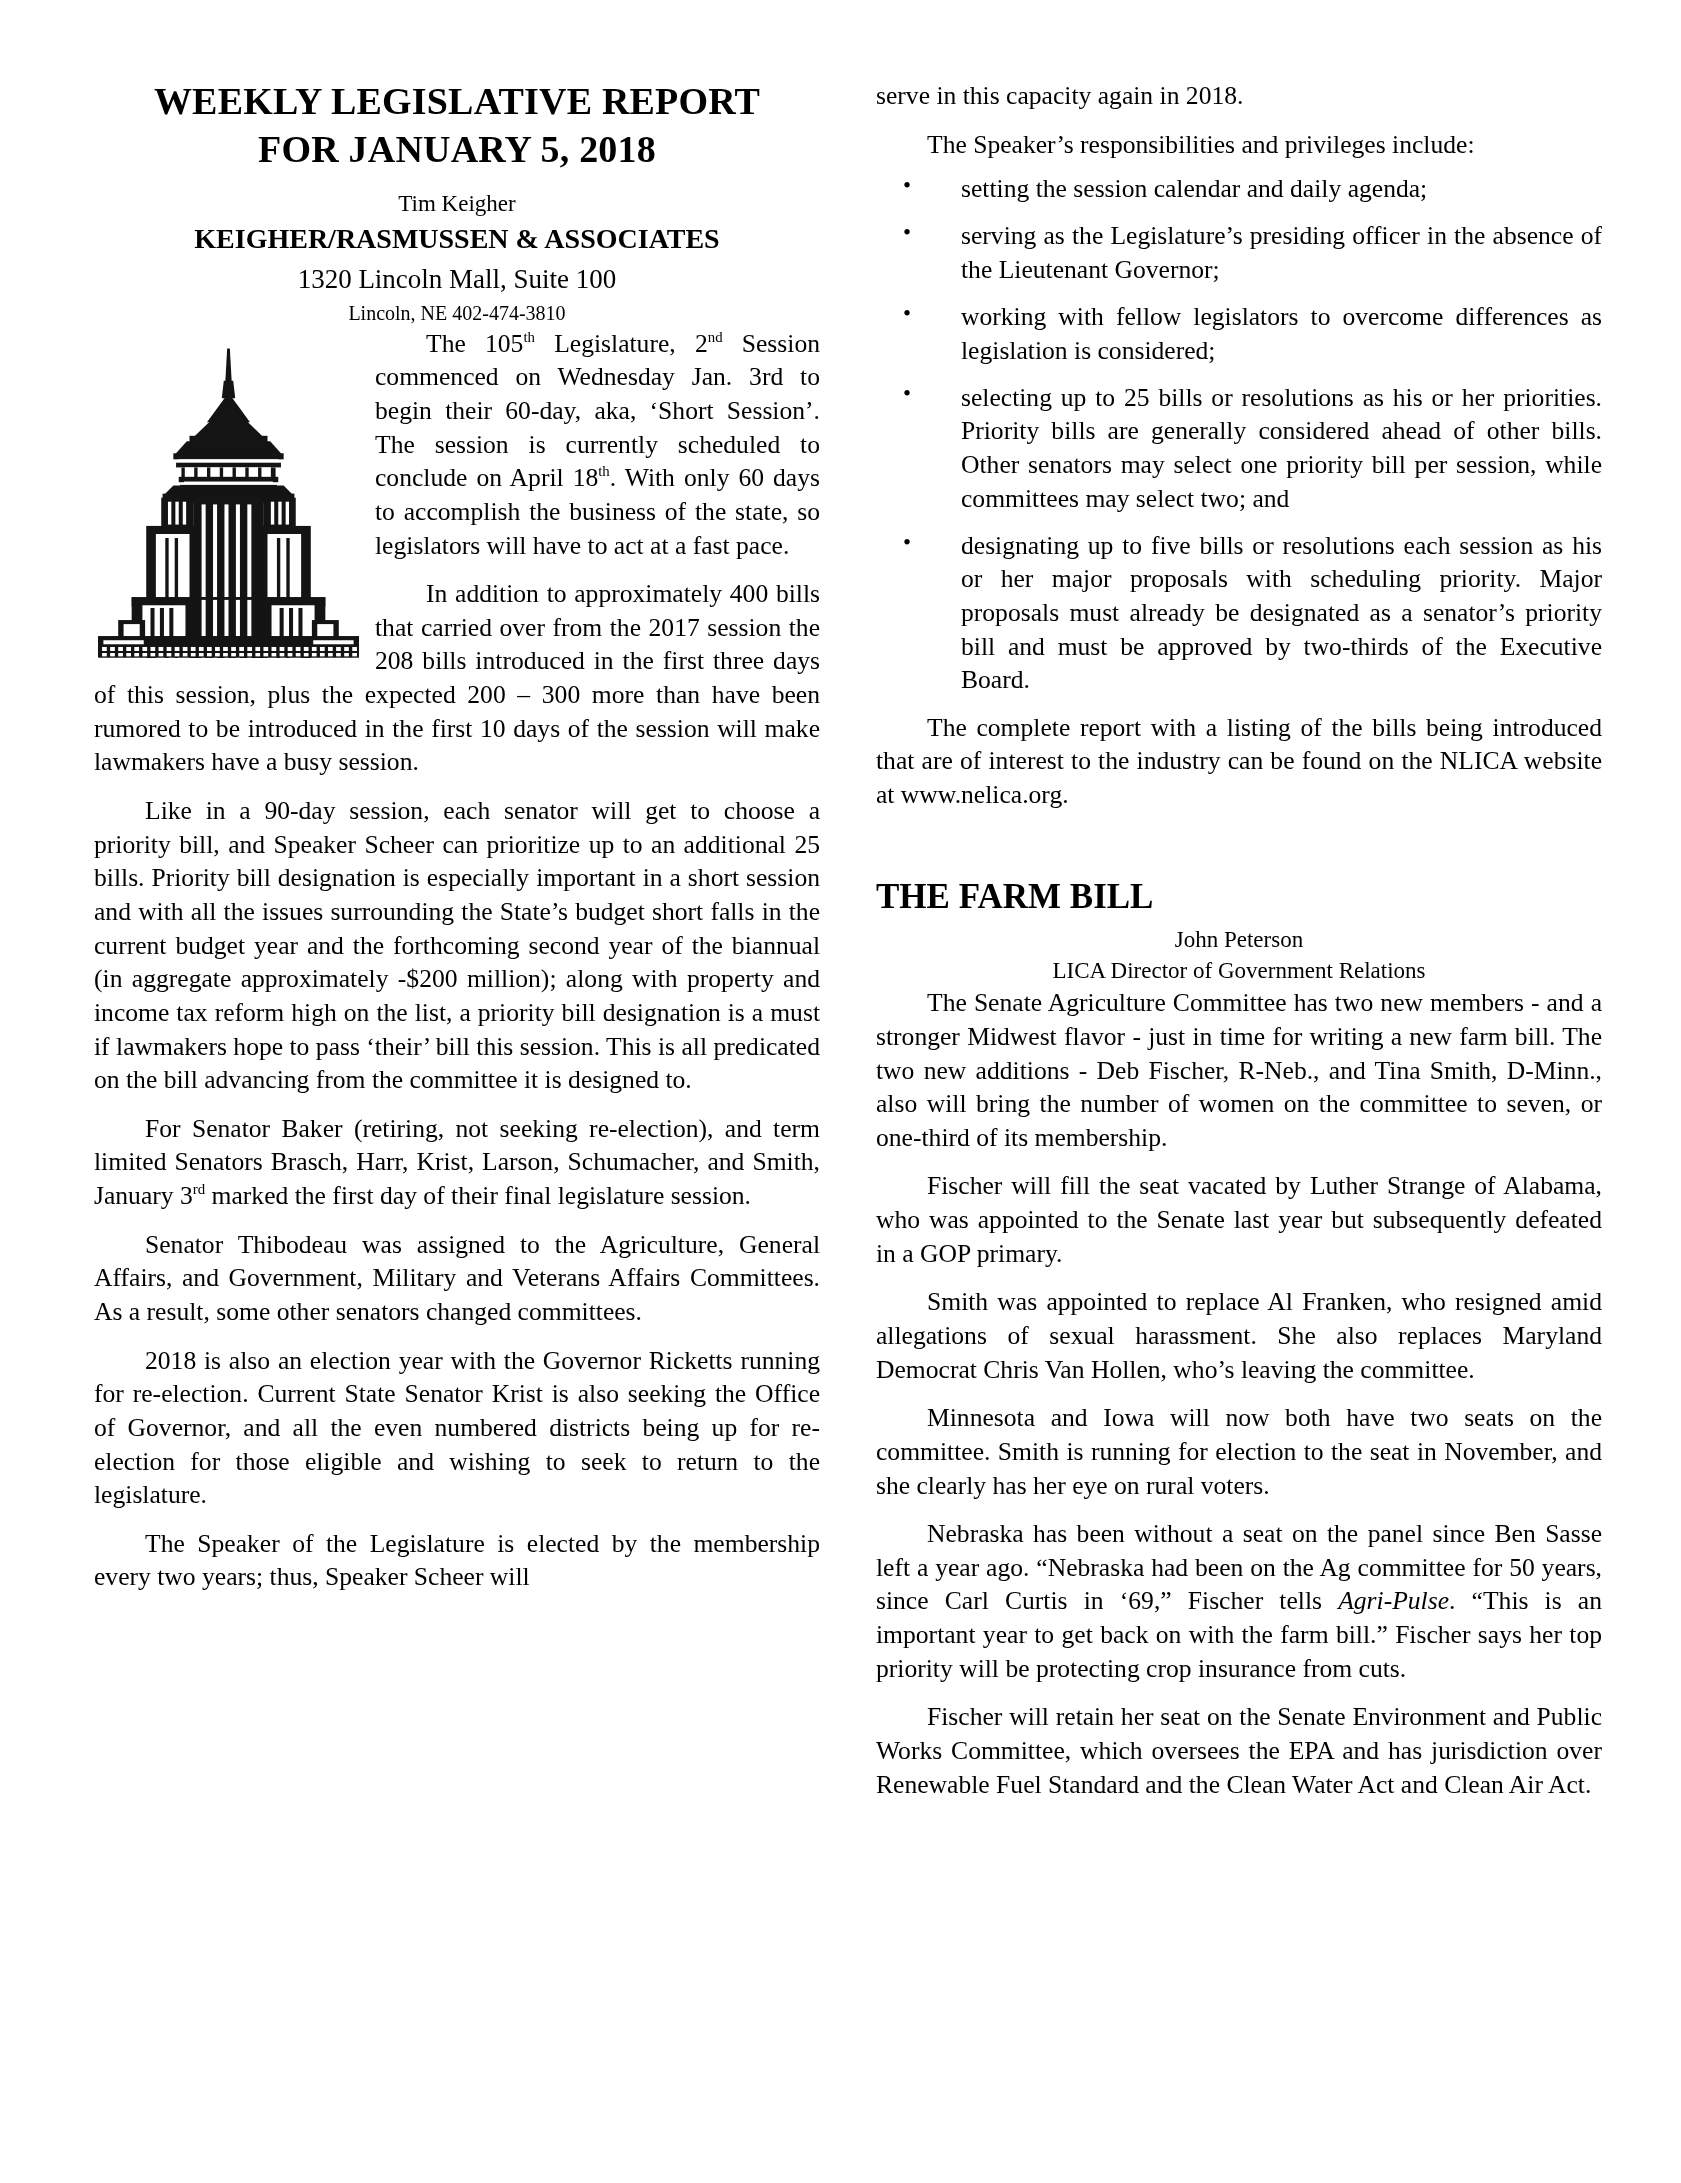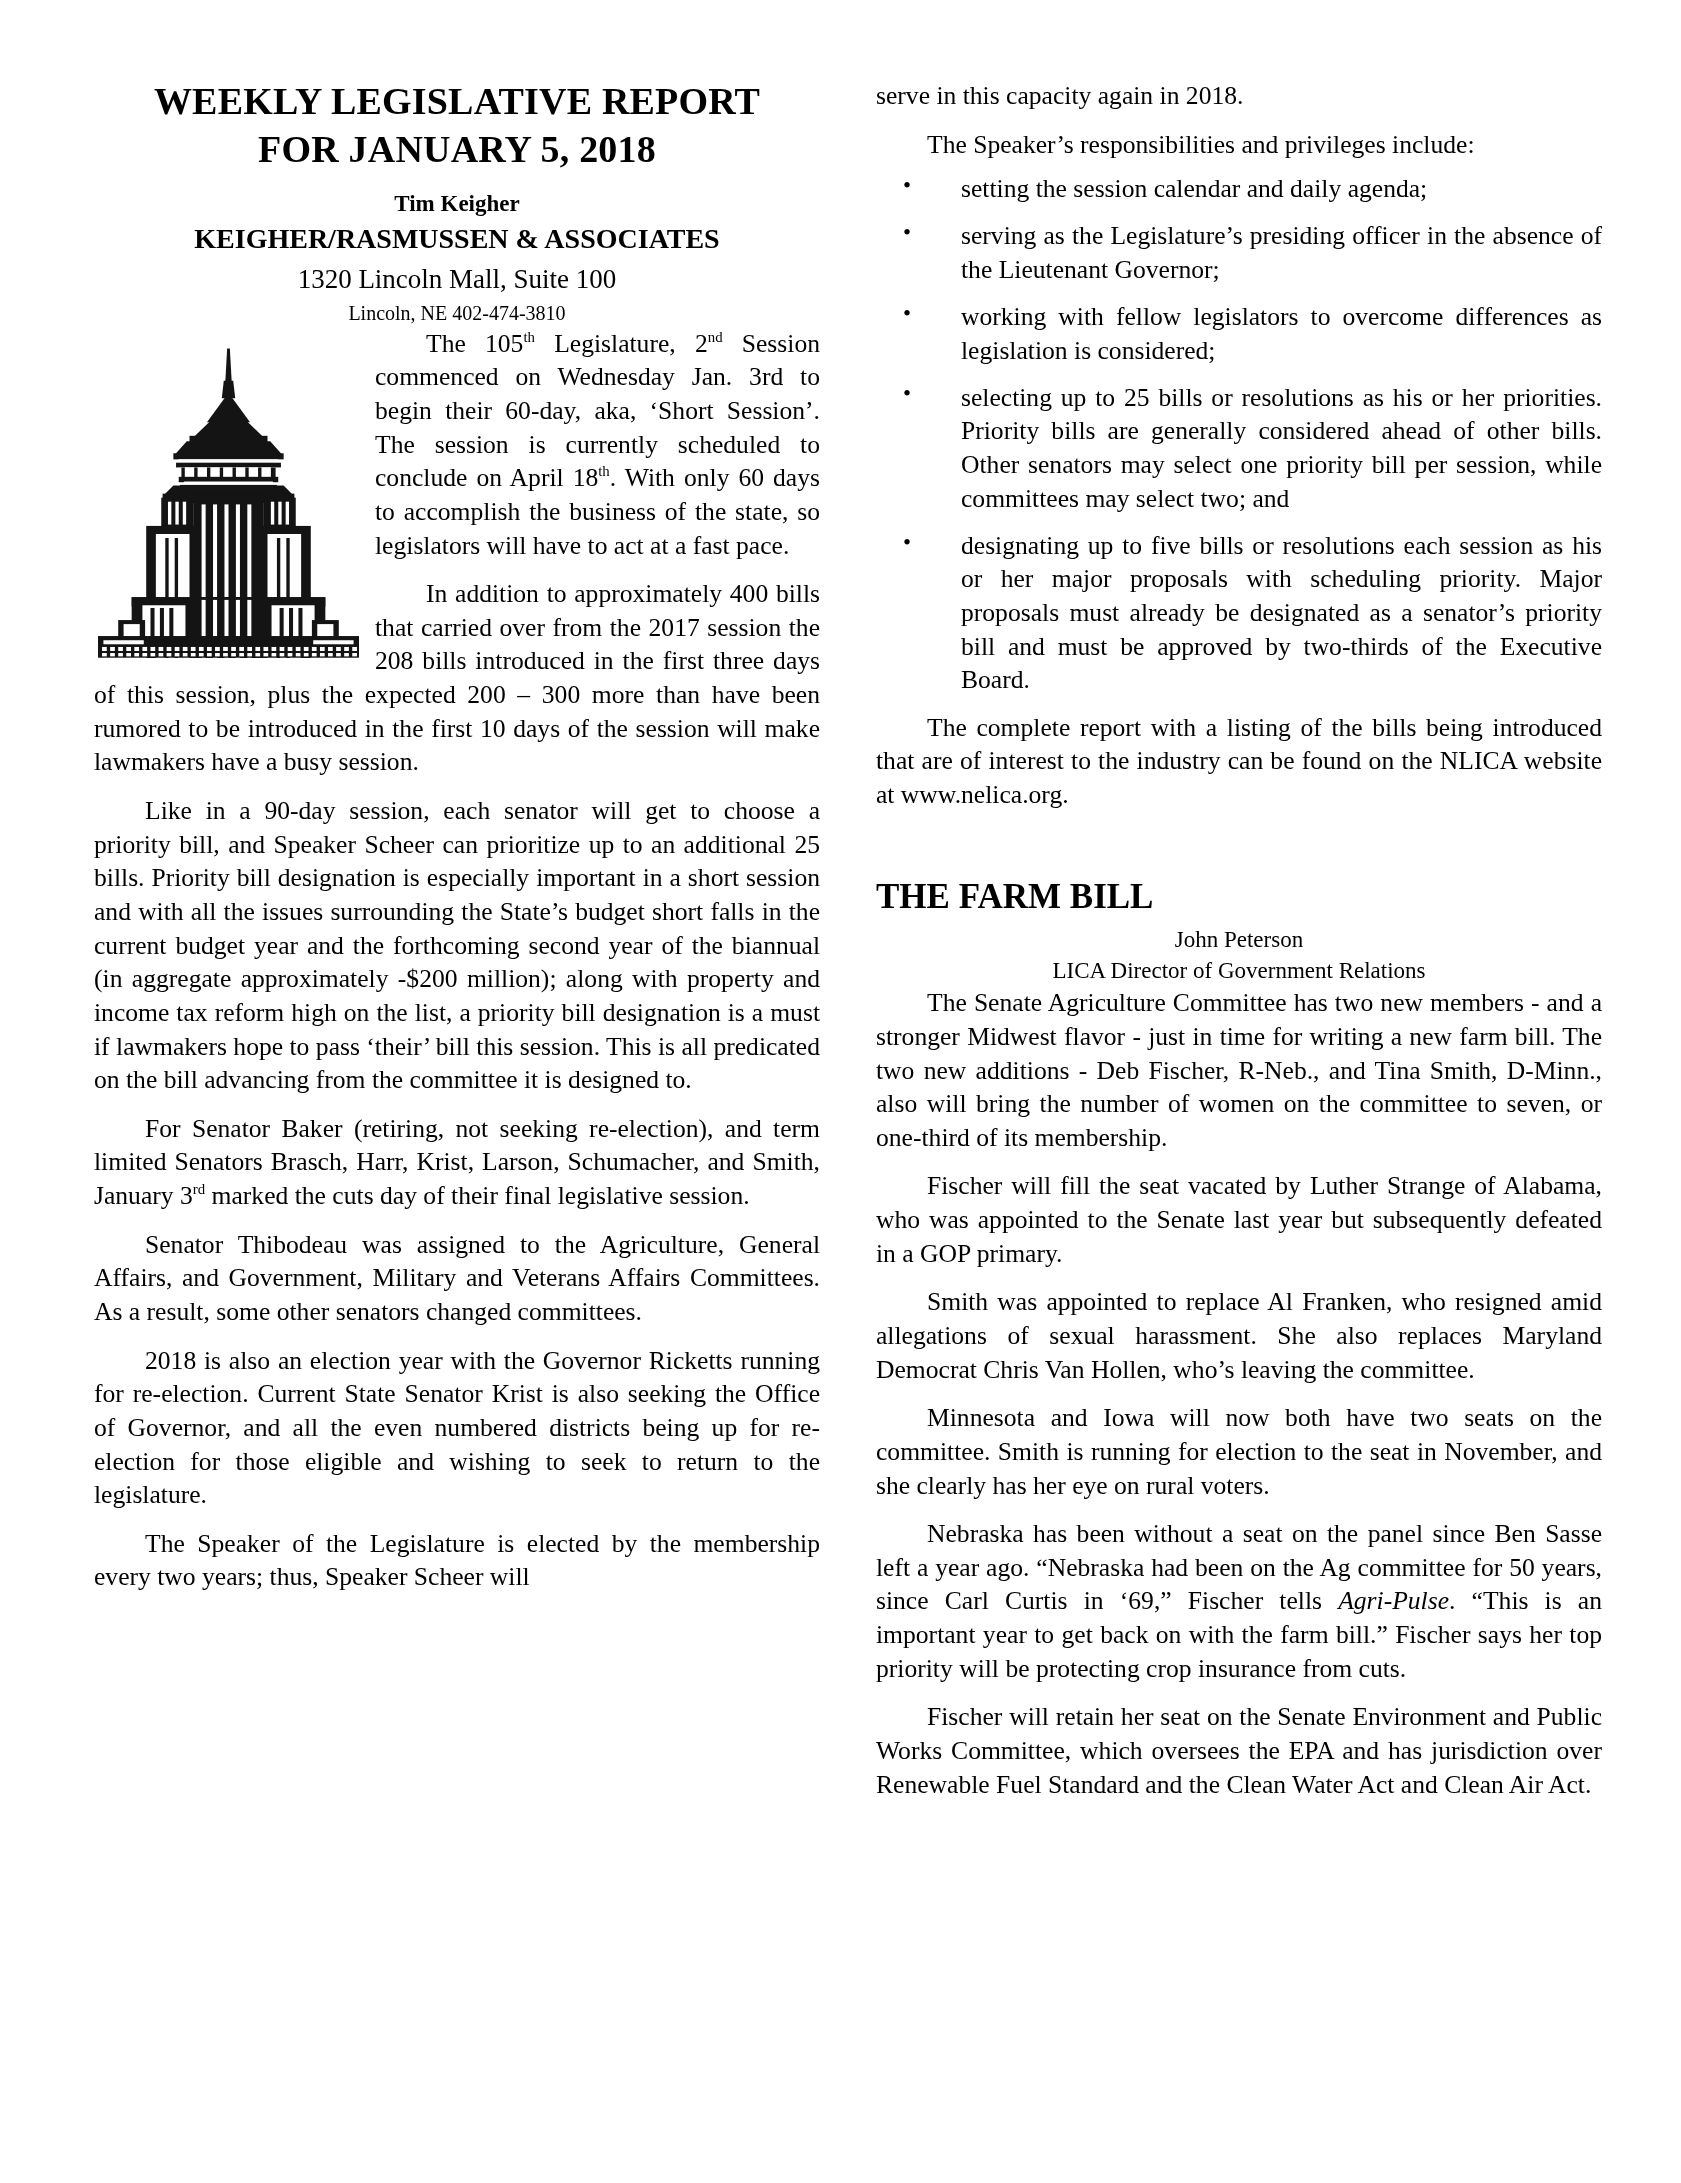--- a/index.html
+++ b/index.html
@@ -50,21 +50,21 @@
     font-size: 38px;
     line-height: 1.16;
     letter-spacing: 0.2px;
     margin: 0;
   }
   .report-title .line2 {
     display: block;
     margin-top: 4px;
   }
   .byline-name {
-    font-weight: bold;
+    font-weight: normal;
     font-size: 23px;
     line-height: 1.28;
     margin-top: 17.5px;
   }
   .byline-firm {
     font-weight: bold;
     font-size: 28px;
     line-height: 1.28;
     margin-top: 2.7px;
   }
@@ -361,21 +361,21 @@
           </g>
         </svg>
       </div>
 
       <p class="body gap-top"><span>The 105</span><sup>th</sup><span> Legislature, 2</span><sup>nd</sup><span> Session commenced on Wednesday Jan. 3rd to begin their 60-day, aka, ‘Short Session’. The session is currently scheduled to conclude on April 18</span><sup>th</sup><span>. With only 60 days to accomplish the business of the state, so legislators will have to act at a fast pace.</span></p>
 
       <p class="body">In addition to approximately 400 bills that carried over from the 2017 session the 208 bills introduced in the first three days of this session, plus the expected 200 – 300 more than have been rumored to be introduced in the first 10 days of the session will make lawmakers have a busy session.</p>
 
       <p class="body after-float">Like in a 90-day session, each senator will get to choose a priority bill, and Speaker Scheer can prioritize up to an additional 25 bills. Priority bill designation is especially important in a short session and with all the issues surrounding the State’s budget short falls in the current budget year and the forthcoming second year of the biannual (in aggregate approximately -$200 million); along with property and income tax reform high on the list, a priority bill designation is a must if lawmakers hope to pass ‘their’ bill this session. This is all predicated on the bill advancing from the committee it is designed to.</p>
 
-      <p class="body"><span>For Senator Baker (retiring, not seeking re-election), and term limited Senators Brasch, Harr, Krist, Larson, Schumacher, and Smith, January 3</span><sup>rd</sup><span> marked the cuts day of their final legislative session.</span></p>
+      <p class="body"><span>For Senator Baker (retiring, not seeking re-election), and term limited Senators Brasch, Harr, Krist, Larson, Schumacher, and Smith, January 3</span><sup>rd</sup><span> marked the first day of their final legislature session.</span></p>
 
 
       <p class="body">Senator Thibodeau was assigned to the Agriculture, General Affairs, and Government, Military and Veterans Affairs Committees. As a result, some other senators changed committees.</p>
 
       <p class="body">2018 is also an election year with the Governor Ricketts running for re-election. Current State Senator Krist is also seeking the Office of Governor, and all the even numbered districts being up for re-election for those eligible and wishing to seek to return to the legislature.</p>
 
       <p class="body">The Speaker of the Legislature is elected by the membership every two years; thus, Speaker Scheer will</p>
     </div>
 
     <div class="col">

